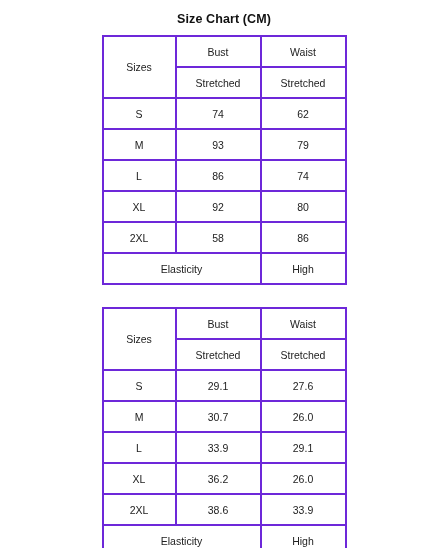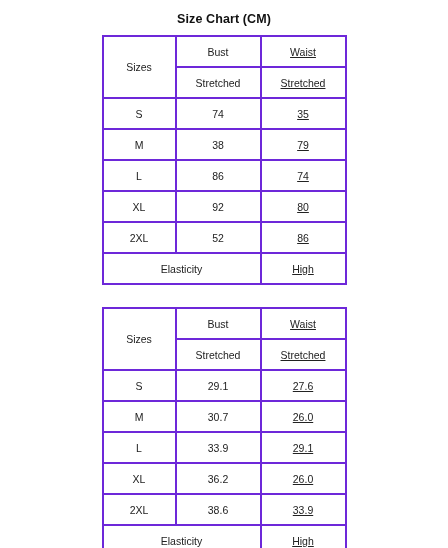--- a/index.html
+++ b/index.html
@@ -39,21 +39,21 @@
     border: 2px solid #6d28d9;
     text-align: center;
     vertical-align: middle;
     font-size: 10.5px;
     color: #222222;
     padding: 0;
     height: 29px;
   }
   td.col-size { width: 71px; margin-left: 9px; }
   td.col-bust { width: 83px; }
-  td.col-waist { width: 83px; text-decoration: underline; }
+  td.col-waist { width: 83px; }
   .hdr-split-row td { height: 28px; }
   .row-data td { height: 29px; }
   .row-elastic td { height: 29px; margin-left: 48px; }
   .sizes-cell {
     vertical-align: middle;
   }
   
   .table-wrap {
     display: flex;
     justify-content: center;
@@ -81,40 +81,40 @@
             <td class="col-waist">Waist</td>
           </tr>
           <tr class="hdr-split-row">
             <td class="col-bust">Stretched</td>
             <td class="col-waist">Stretched</td>
           </tr>
 
           <tr class="row-data">
             <td class="col-size">S</td>
             <td class="col-bust">74</td>
-            <td class="col-waist">35</td>
+            <td class="col-waist">62</td>
           </tr>
           <tr class="row-data">
             <td class="col-size">M</td>
-            <td class="col-bust">38</td>
+            <td class="col-bust">93</td>
             <td class="col-waist">79</td>
           </tr>
           <tr class="row-data">
             <td class="col-size">L</td>
             <td class="col-bust">86</td>
             <td class="col-waist">74</td>
           </tr>
           <tr class="row-data">
             <td class="col-size">XL</td>
             <td class="col-bust">92</td>
             <td class="col-waist">80</td>
           </tr>
           <tr class="row-data">
             <td class="col-size">2XL</td>
-            <td class="col-bust">52</td>
+            <td class="col-bust">58</td>
             <td class="col-waist">86</td>
           </tr>
 
           <tr class="row-elastic">
             <td colspan="2">Elasticity</td>
             <td class="col-waist">High</td>
           </tr>
         </tbody>
       </table>
     </div>

